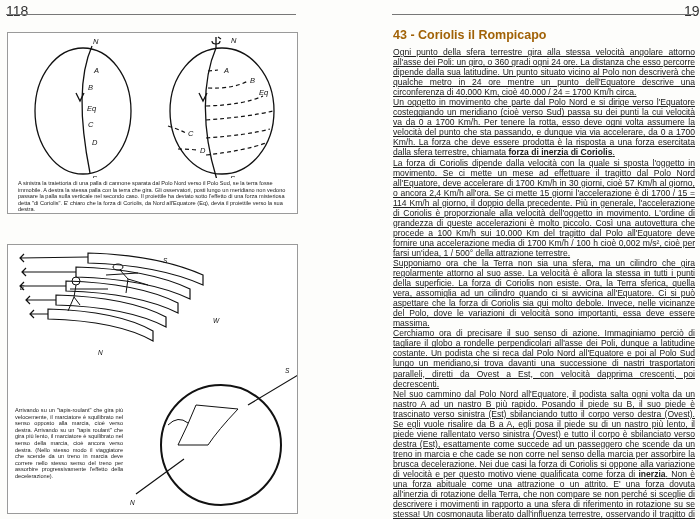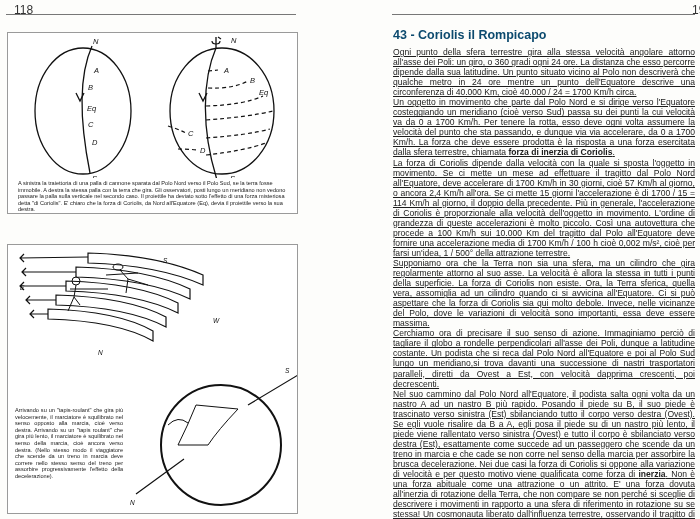--- a/index.html
+++ b/index.html
@@ -1,21 +1,21 @@
 <!DOCTYPE html>
 <html><head>
 <meta charset="utf-8">
 <style>
   html, body { margin:0; padding:0; }
   body { width:700px; height:519px; background:#fdfdfb; position:relative; overflow:hidden; font-family:"Liberation Sans", sans-serif; color:#1a1a1a; }
-  .pagenum { position:absolute; top:3px; font-size:12px; color:#333;margin-left:8px; }
+  .pagenum { position:absolute; top:3px; font-size:14px; color:#333; }
   .rule { position:absolute; top:14px; height:1px; background:#777; }
   .fig { position:absolute; border:1px solid #9a9a9a; background:#fff; }
   .cap { position:absolute; font-size:5.6px; line-height:6.6px; color:#222; }
-  .title { position:absolute; left:393px; top:28px; font-size:12.5px; font-weight:bold; color:#0c4a6e; }
+  .title { position:absolute; left:393px; top:28px; font-size:12.5px; font-weight:bold; color:#a16207; }
   .body { position:absolute; left:393px; top:47px; width:302px; font-size:8.55px; line-height:10.05px; color:#1c1c1c; text-align:justify; }
   .body p { margin:0;text-decoration:underline; }
   svg text { font-family:"Liberation Sans", sans-serif; font-style:italic; }
 </style>
 </head>
 <body>
 
 <div class="pagenum" style="left:6px;">118</div>
 <div class="rule" style="left:6px;width:290px;"></div>
 

